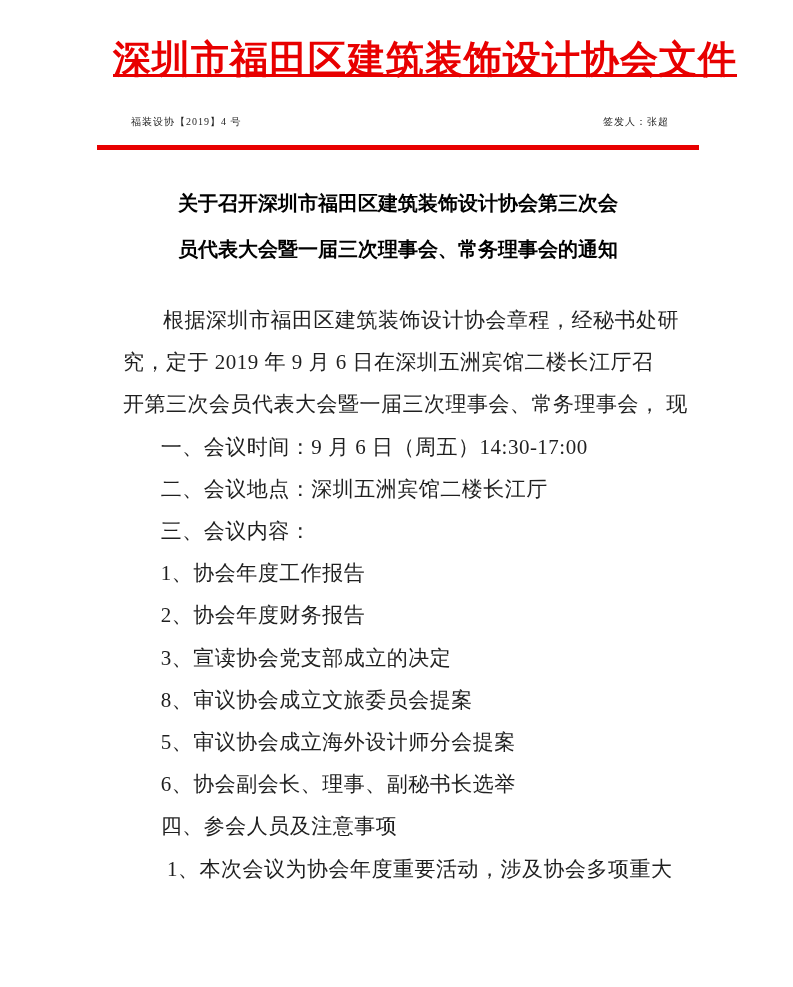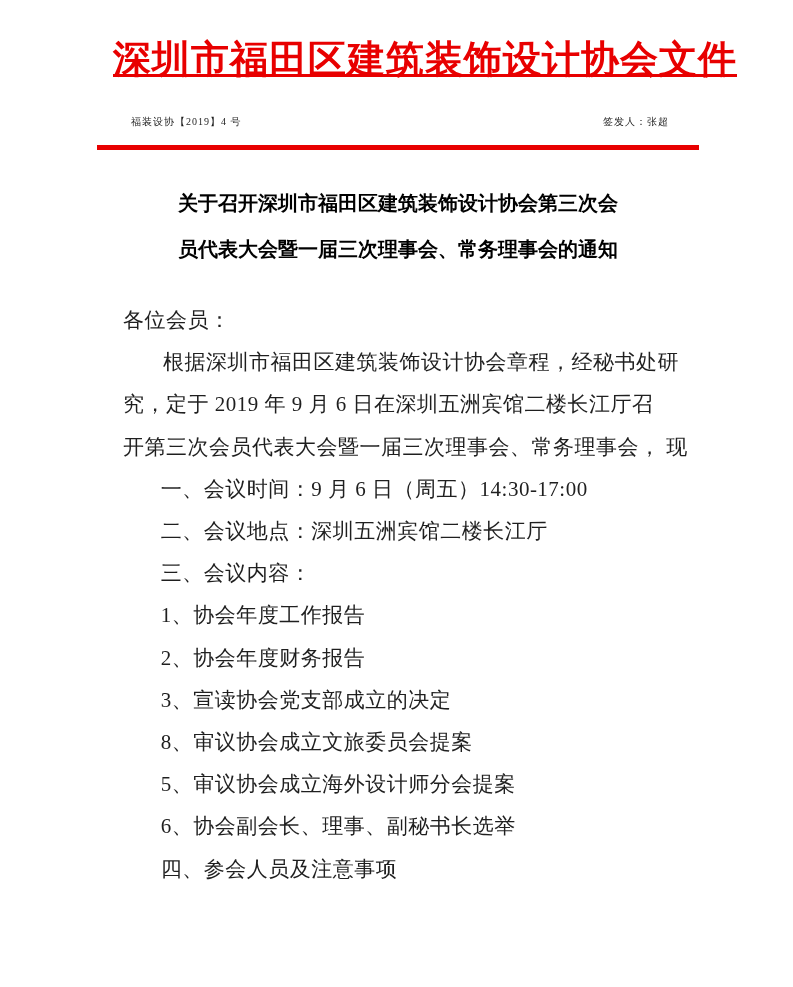--- a/index.html
+++ b/index.html
@@ -81,29 +81,29 @@
   </div>
 
   <div class="red-rule"></div>
 
   <div class="doc-title">
     <div>关于召开深圳市福田区建筑装饰设计协会第三次会</div>
     <div>员代表大会暨一届三次理事会、常务理事会的通知</div>
   </div>
 
   <div class="doc-body">
-    <div class="line">各位会员：</div>
     <div class="line indent-first">根据深圳市福田区建筑装饰设计协会章程，经秘书处研</div>
     <div class="line">究，定于 2019 年 9 月 6 日在深圳五洲宾馆二楼长江厅召</div>
     <div class="line">开第三次会员代表大会暨一届三次理事会、常务理事会， 现</div>
     <div class="line indent-item">一、会议时间：9 月 6 日（周五）14:30-17:00</div>
     <div class="line indent-item">二、会议地点：深圳五洲宾馆二楼长江厅</div>
     <div class="line indent-item">三、会议内容：</div>
     <div class="line indent-item">1、协会年度工作报告</div>
     <div class="line indent-item">2、协会年度财务报告</div>
     <div class="line indent-item">3、宣读协会党支部成立的决定</div>
     <div class="line indent-item">8、审议协会成立文旅委员会提案</div>
     <div class="line indent-item">5、审议协会成立海外设计师分会提案</div>
     <div class="line indent-item">6、协会副会长、理事、副秘书长选举</div>
     <div class="line indent-item">四、参会人员及注意事项</div>
+    <div class="line indent-item2">1、本次会议为协会年度重要活动，涉及协会多项重大</div>
   </div>
 
 </div>
 
 </body></html>

